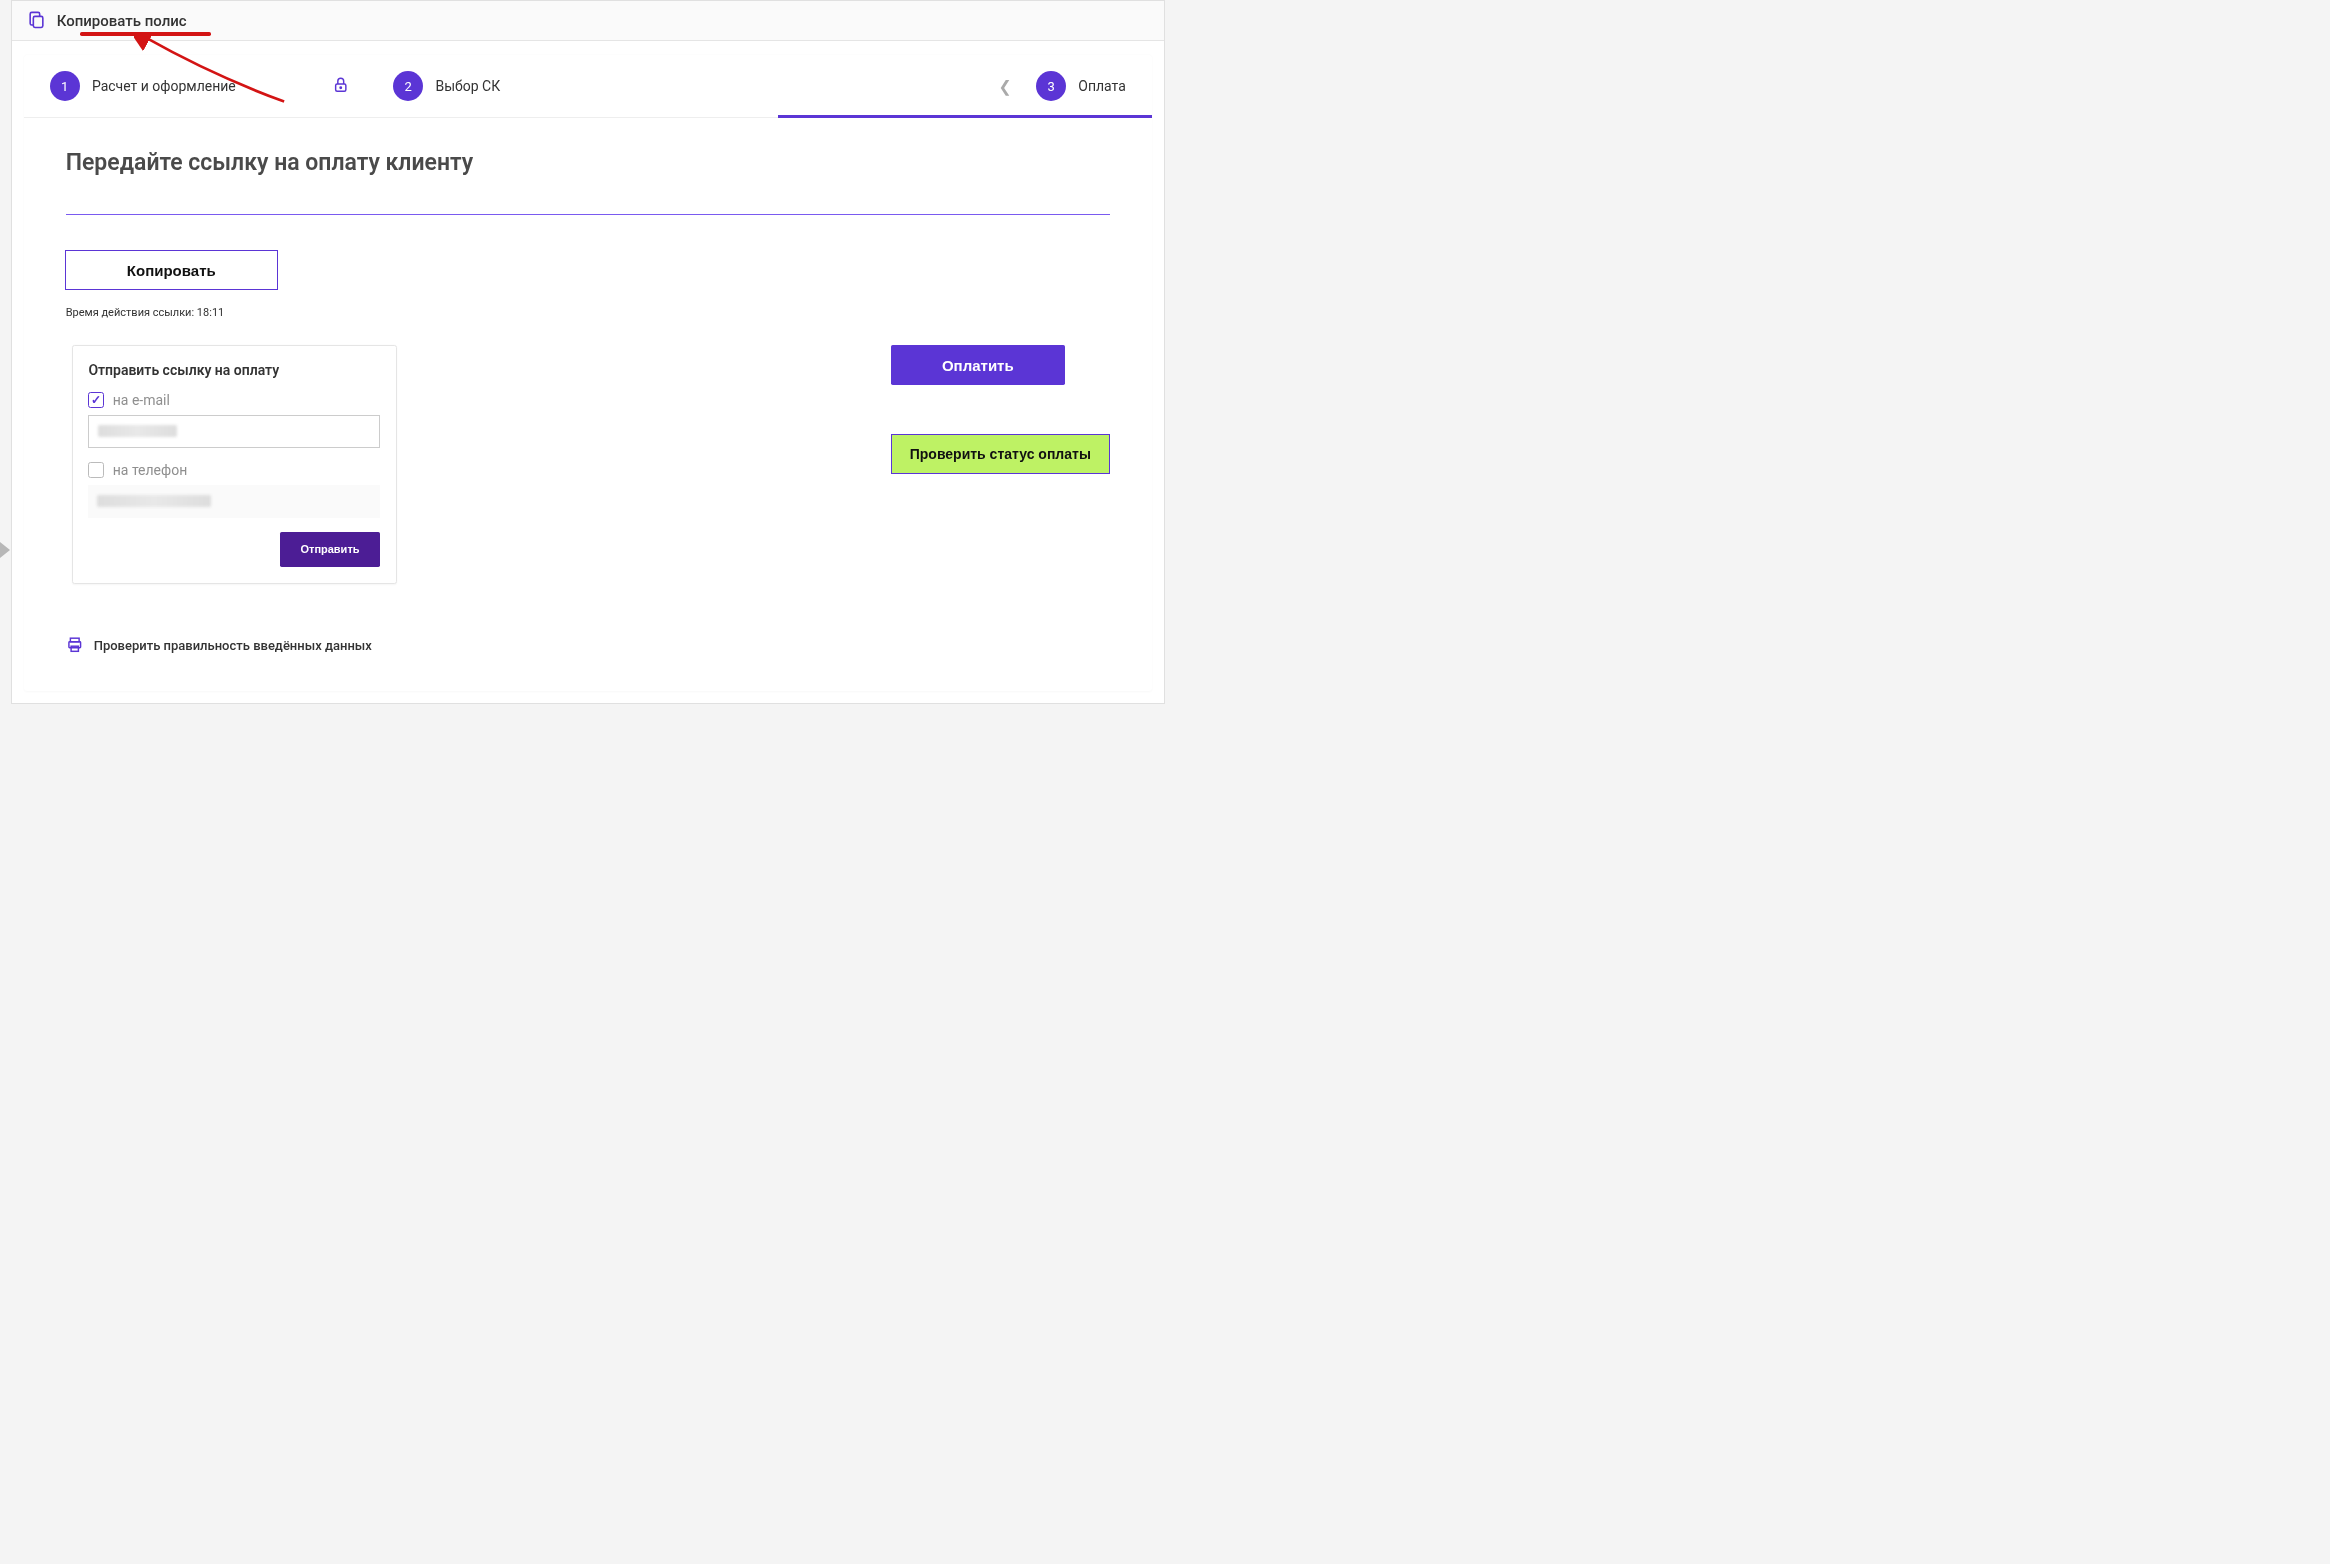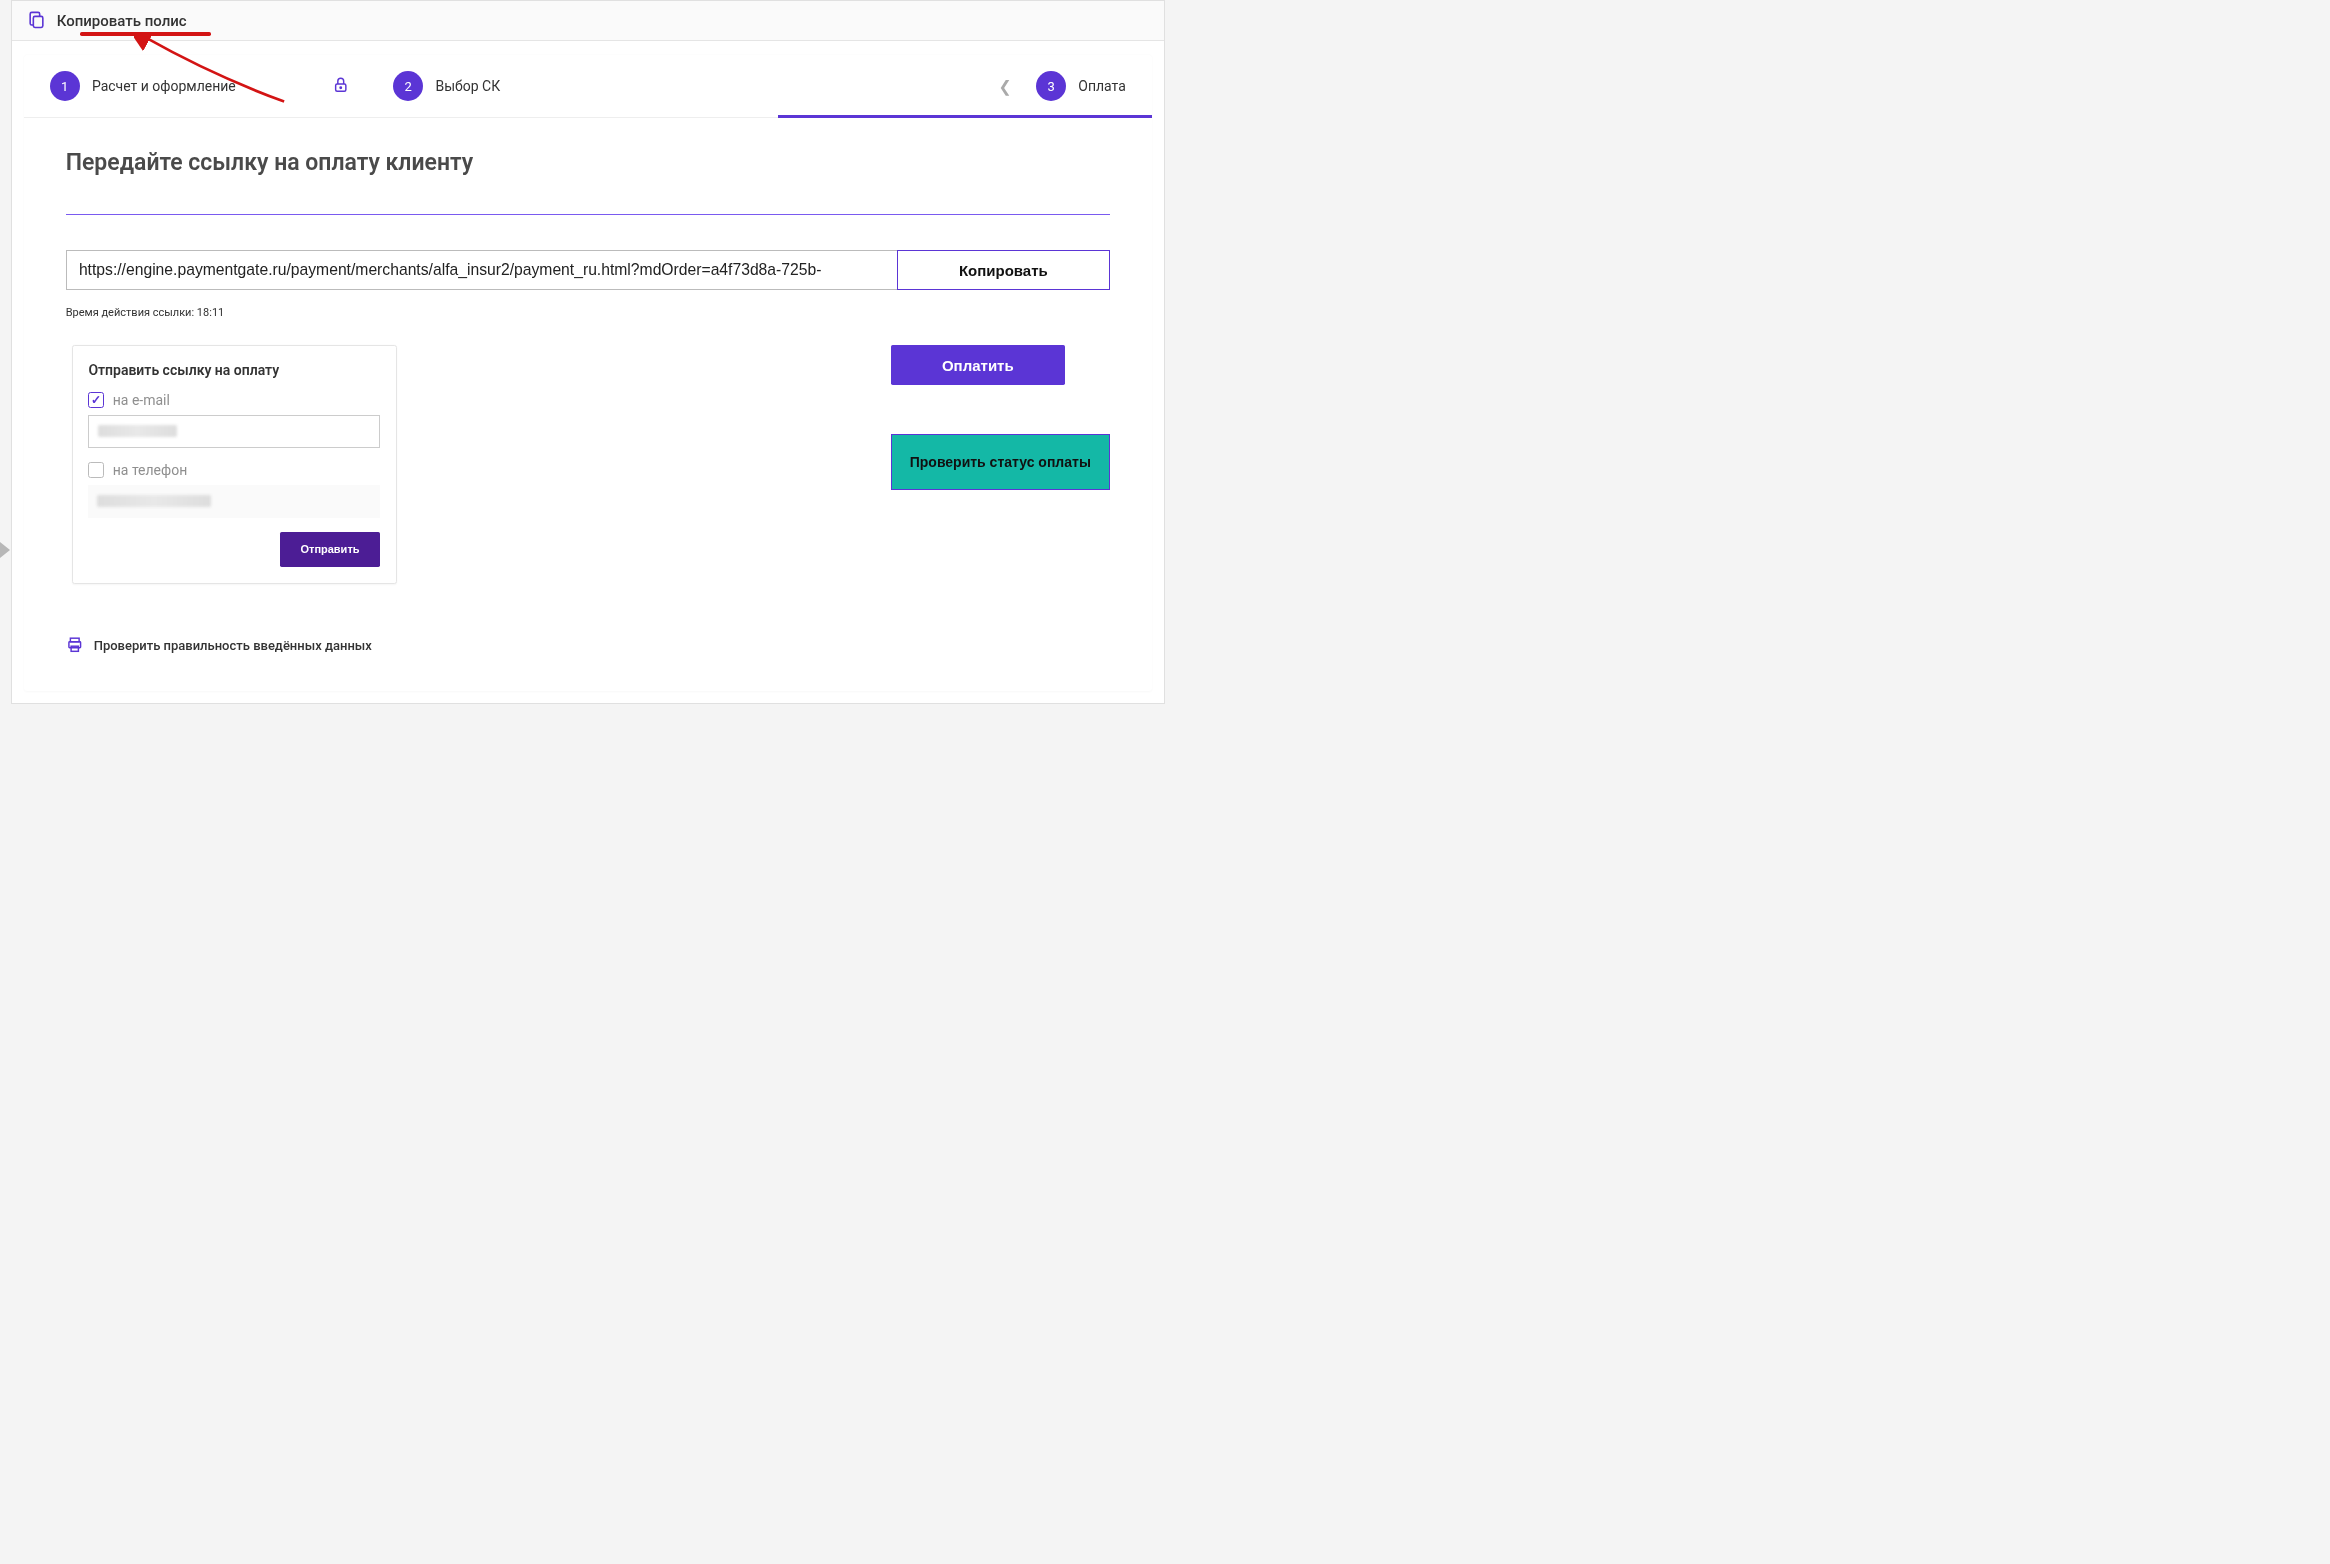--- a/index.html
+++ b/index.html
@@ -104,21 +104,21 @@
     margin-top: 23px; border: 1.7px solid #4f6df5; border-radius: 5.2px;
     padding: 17.5px 17.5px 19px 17.5px; display: flex; gap: 15.7px;
   }
   .info-box .warn-ico { color: #4f6df5; flex: 0 0 auto; margin-top: 1.7px; }
   .info-box .msg { font-size: 13px; color: #333; line-height: 1.55; }
   .btn-pay {
     width: 174px; height: 40px; background: #5b35d5; color: #fff;
     border: none; font-size: 15px; font-weight: 600; cursor: pointer; border-radius: 1.7px;
   }
   .btn-status {
-    width: 219px; height: 56px; background: #14b8a6; color: #111;
+    width: 219px; height: 40px; background: #bef264; color: #111;
     border: 1.7px solid #5b35d5; font-size: 14px; font-weight: 600; cursor: pointer;
   }
   .footer-link {
     margin-top: 52px; display: flex; align-items: center; gap: 10.5px;
     color: #333; font-size: 13px; font-weight: 500;
   }
   .footer-link .print-ico { color: #5b35d5; }
   .gray-arrow-edge {
     position: absolute; left: 0px; top: 542px; width: 0; height: 0;
     border-top: 8.7px solid transparent; border-bottom: 8.7px solid transparent;
@@ -176,21 +176,20 @@
         <span class="step-label">Оплата</span>
       </div>
       <span class="active-ind"></span>
     </div>
 
     <div class="content">
       <h1 class="heading">Передайте ссылку на оплату клиенту</h1>
       <div class="hr-purple"></div>
 
       <div class="link-row">
-        <input class="link-input" type="text" readonly="" value="https://engine.paymentgate.ru/payment/merchants/alfa_insur2/payment_ru.html?mdOrder=a4f73d8a-725b-" style="">
         <button class="btn-copy">Копировать</button>
       </div>
       <div class="countdown">
         <span>Время действия ссылки: </span><span>18:11</span>
       </div>
 
       <div class="columns">
         <div class="left-col">
           <div class="send-box">
             <h3>Отправить ссылку на оплату</h3>

